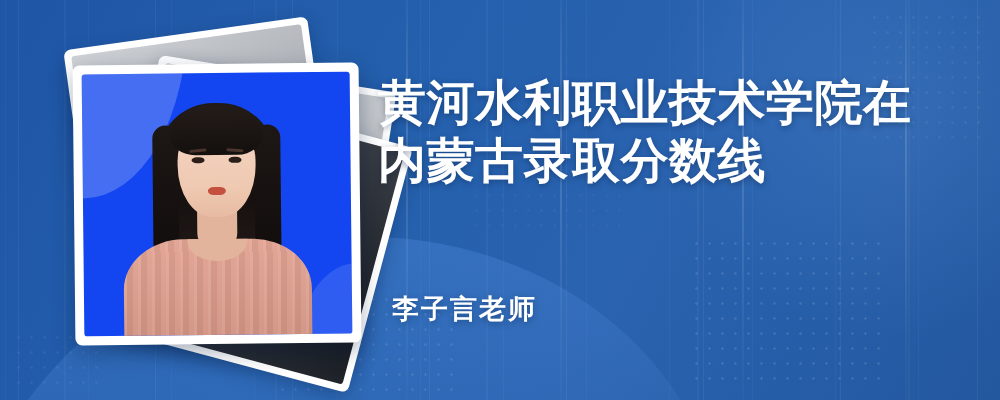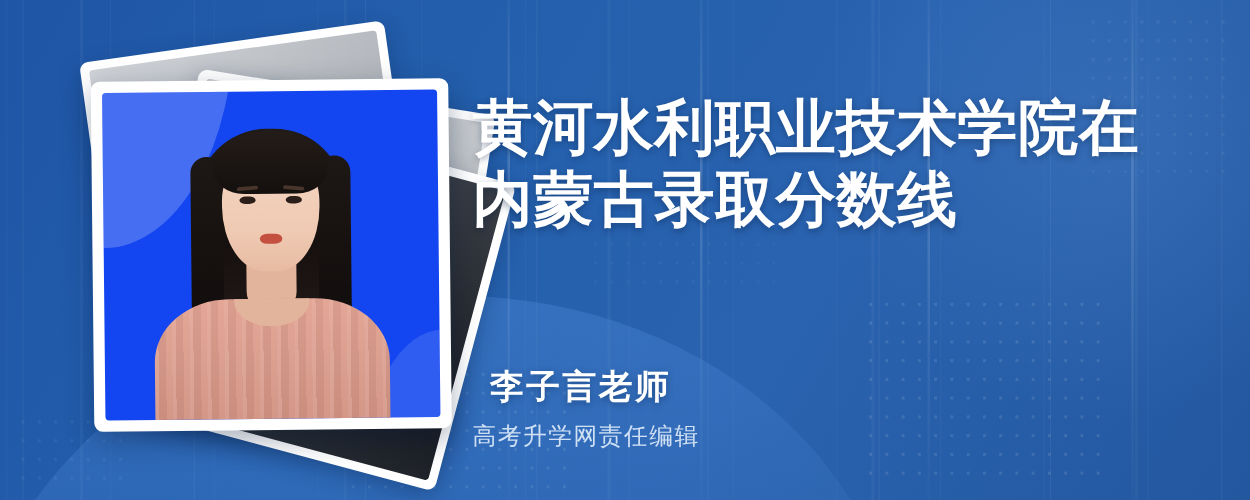--- a/index.html
+++ b/index.html
@@ -361,17 +361,16 @@
       </div>
     </div>
 
   </div>
 
   <div class="text-block">
     <h1 class="title">黄河水利职业技术学院在内蒙古录取分数线</h1>
 
     <div class="byline">
       <p class="author">李子言老师</p>
-      <p class="author-role">高考升学网责任编辑</p>
     </div>
   </div>
 
 </div>
 
 </body></html>

